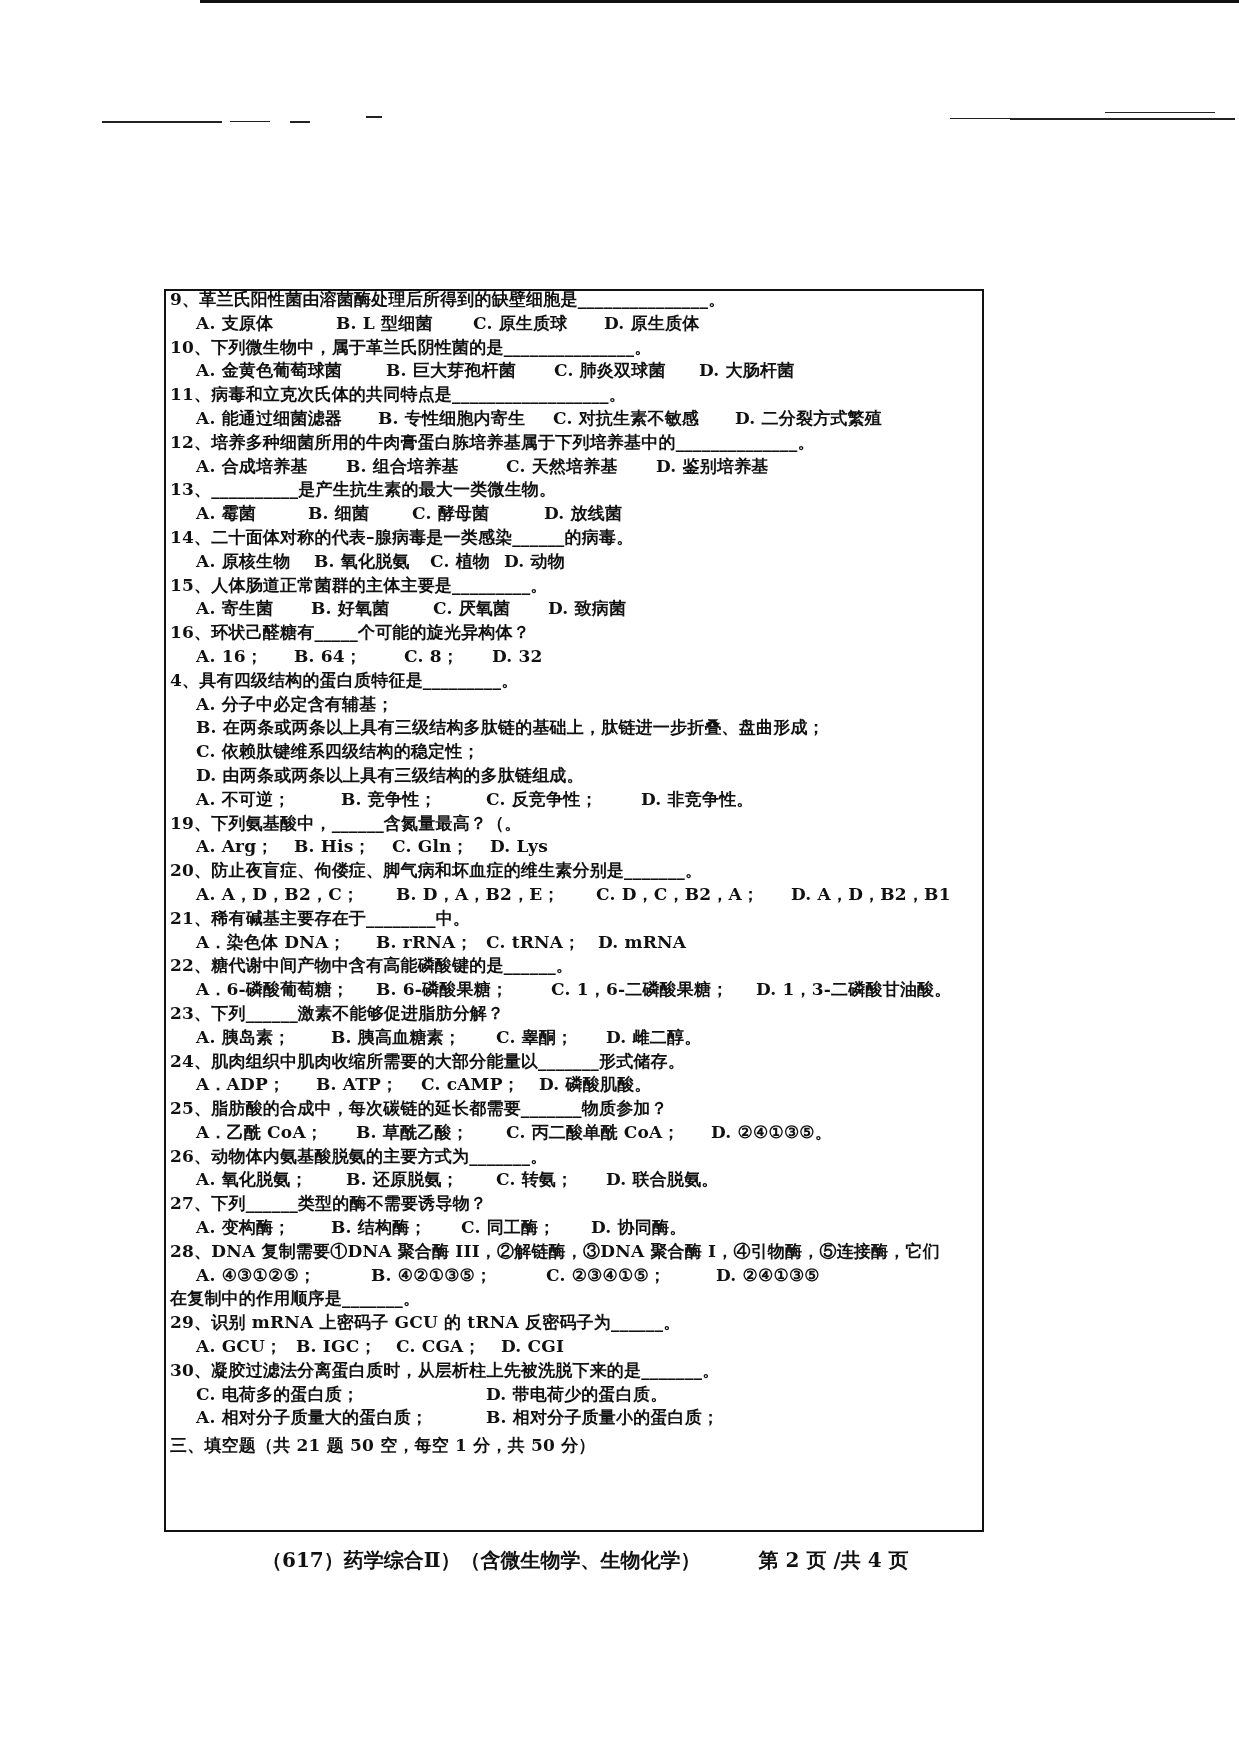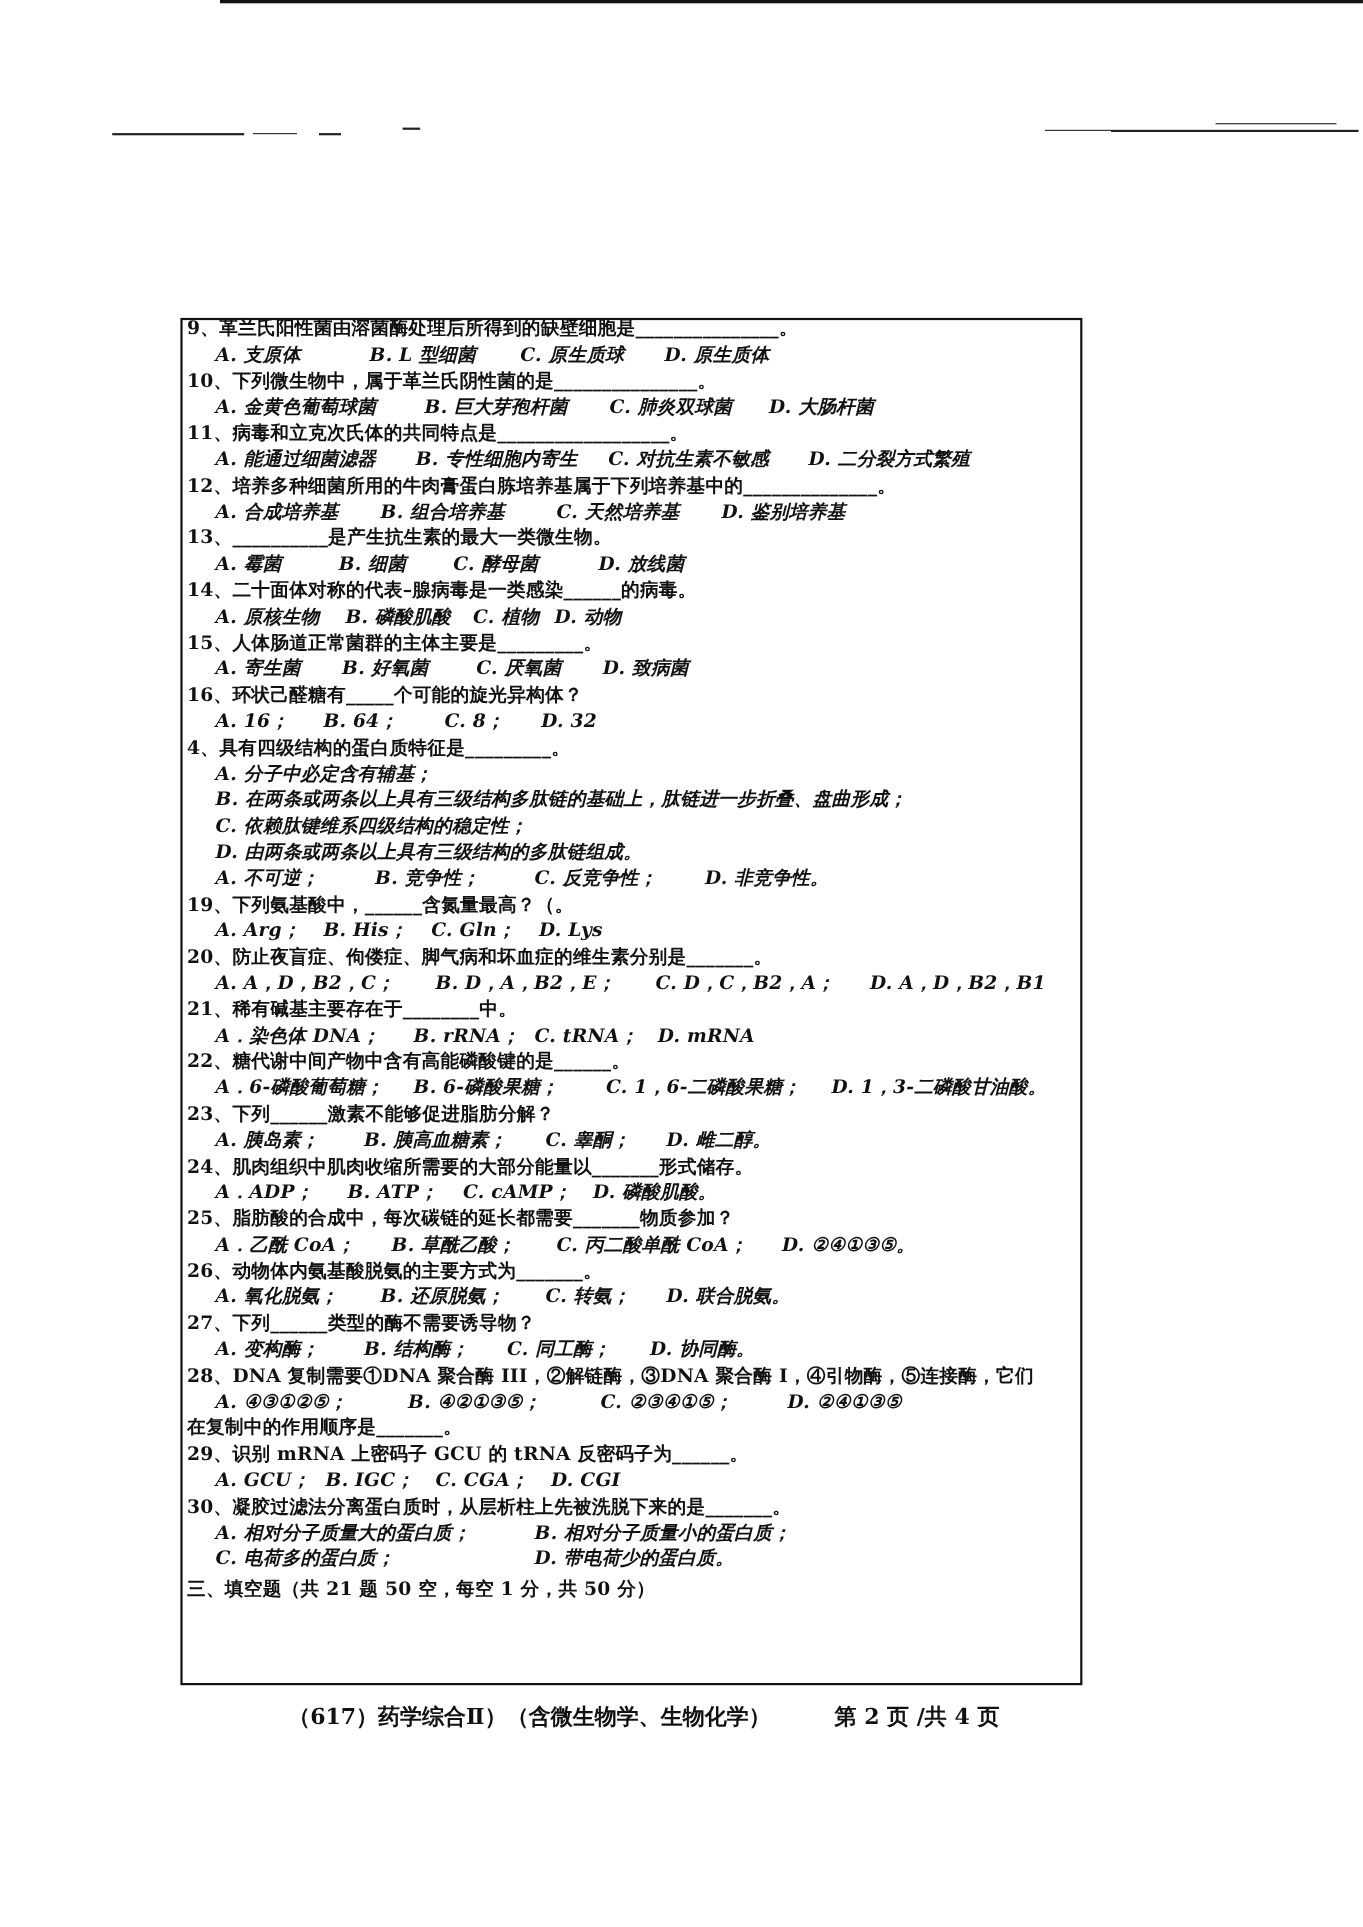--- a/index.html
+++ b/index.html
@@ -5,21 +5,21 @@
   html, body { margin:0; padding:0; background:#ffffff; }
   body { width:1239px; height:1752px; position:relative; overflow:hidden;
          font-family:"DejaVu Serif","Liberation Serif",serif; color:#111; }
   .topline { position:absolute; height:3px; background:#111; }
   .dash { position:absolute; height:2px; background:#222; }
   .box { position:absolute; left:164px; top:289px; width:820px; height:1243px;
          border:2px solid #111; box-sizing:border-box; }
   .content { position:absolute; left:170px; top:288px; width:810px; }
   .line { height:23.8px; line-height:23.8px; font-size:17px; white-space:nowrap;
           font-weight:bold; letter-spacing:0.2px; }
-  .opt { padding-left:26px;font-style:italic; }
+  .opt { padding-left:26px; }
   .opt span { display:inline-block; }
   .sec { font-size:17px; font-weight:bold; }
   .footer { position:absolute; top:1547px; left:262px; font-size:20px; font-weight:bold;
             white-space:nowrap;text-align:center; }
   .footer .pg { margin-left:58px; }
 </style>
 </head>
 <body>
 
 <div class="topline" style="left:200px;top:0;width:1039px;"></div>
@@ -55,21 +55,21 @@
     <span style="width:150px">A. 合成培养基</span><span style="width:160px">B. 组合培养基</span><span style="width:150px">C. 天然培养基</span><span>D. 鉴别培养基</span>
   </div>
 
   <div class="line">13、__________是产生抗生素的最大一类微生物。</div>
   <div class="line opt">
     <span style="width:112px">A. 霉菌</span><span style="width:104px">B. 细菌</span><span style="width:132px">C. 酵母菌</span><span>D. 放线菌</span>
   </div>
 
   <div class="line">14、二十面体对称的代表–腺病毒是一类感染______的病毒。</div>
   <div class="line opt">
-    <span style="width:118px">A. 原核生物</span><span style="width:116px">B. 磷酸肌酸</span><span style="width:74px">C. 植物</span><span>D. 动物</span>
+    <span style="width:118px">A. 原核生物</span><span style="width:116px">B. 氧化脱氨</span><span style="width:74px">C. 植物</span><span>D. 动物</span>
   </div>
 
   <div class="line">15、人体肠道正常菌群的主体主要是_________。</div>
   <div class="line opt">
     <span style="width:115px">A. 寄生菌</span><span style="width:122px">B. 好氧菌</span><span style="width:115px">C. 厌氧菌</span><span>D. 致病菌</span>
   </div>
 
   <div class="line">16、环状己醛糖有_____个可能的旋光异构体？</div>
   <div class="line opt">
     <span style="width:98px">A. 16；</span><span style="width:110px">B. 64；</span><span style="width:88px">C. 8；</span><span>D. 32</span>
@@ -136,23 +136,23 @@
   </div>
   <div class="line">在复制中的作用顺序是_______。</div>
 
   <div class="line">29、识别 mRNA 上密码子 GCU 的 tRNA 反密码子为______。</div>
   <div class="line opt">
     <span style="width:100px">A. GCU；</span><span style="width:100px">B. IGC；</span><span style="width:105px">C. CGA；</span><span>D. CGI</span>
   </div>
 
   <div class="line">30、凝胶过滤法分离蛋白质时，从层析柱上先被洗脱下来的是_______。</div>
   <div class="line opt">
-    <span style="width:290px">A. 相对分子质量大的蛋白质；</span><span>B. 相对分子质量小的蛋白质；</span>
+    <span style="width:290px">C. 电荷多的蛋白质；</span><span>D. 带电荷少的蛋白质。</span>
   </div>
   <div class="line opt">
-    <span style="width:290px">C. 电荷多的蛋白质；</span><span>D. 带电荷少的蛋白质。</span>
+    <span style="width:290px">A. 相对分子质量大的蛋白质；</span><span>B. 相对分子质量小的蛋白质；</span>
   </div>
   <div class="line sec" style="margin-top:4px">三、填空题（共 21 题 50 空，每空 1 分，共 50 分）</div>
 </div>
 
 <div class="footer">
   <span>（617）药学综合Ⅱ）（含微生物学、生物化学）</span><span class="pg">第 2 页 /共 4 页</span>
 </div>
 
 </body></html>

